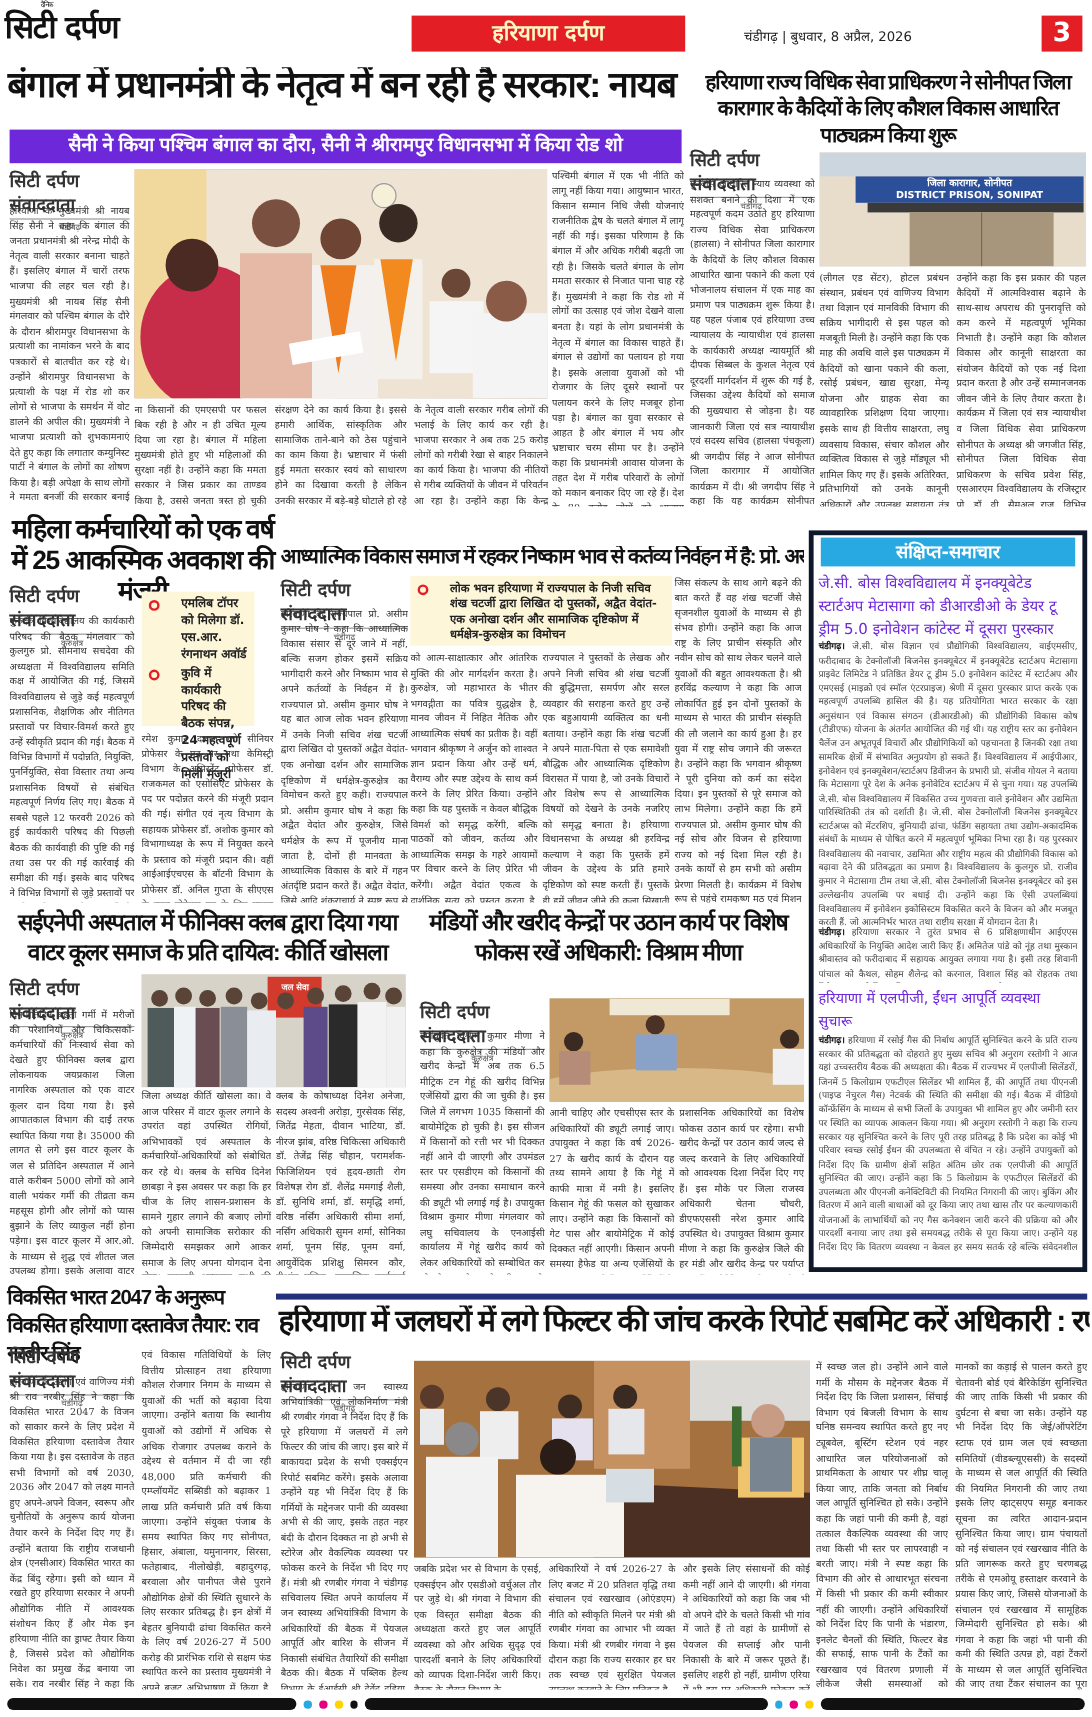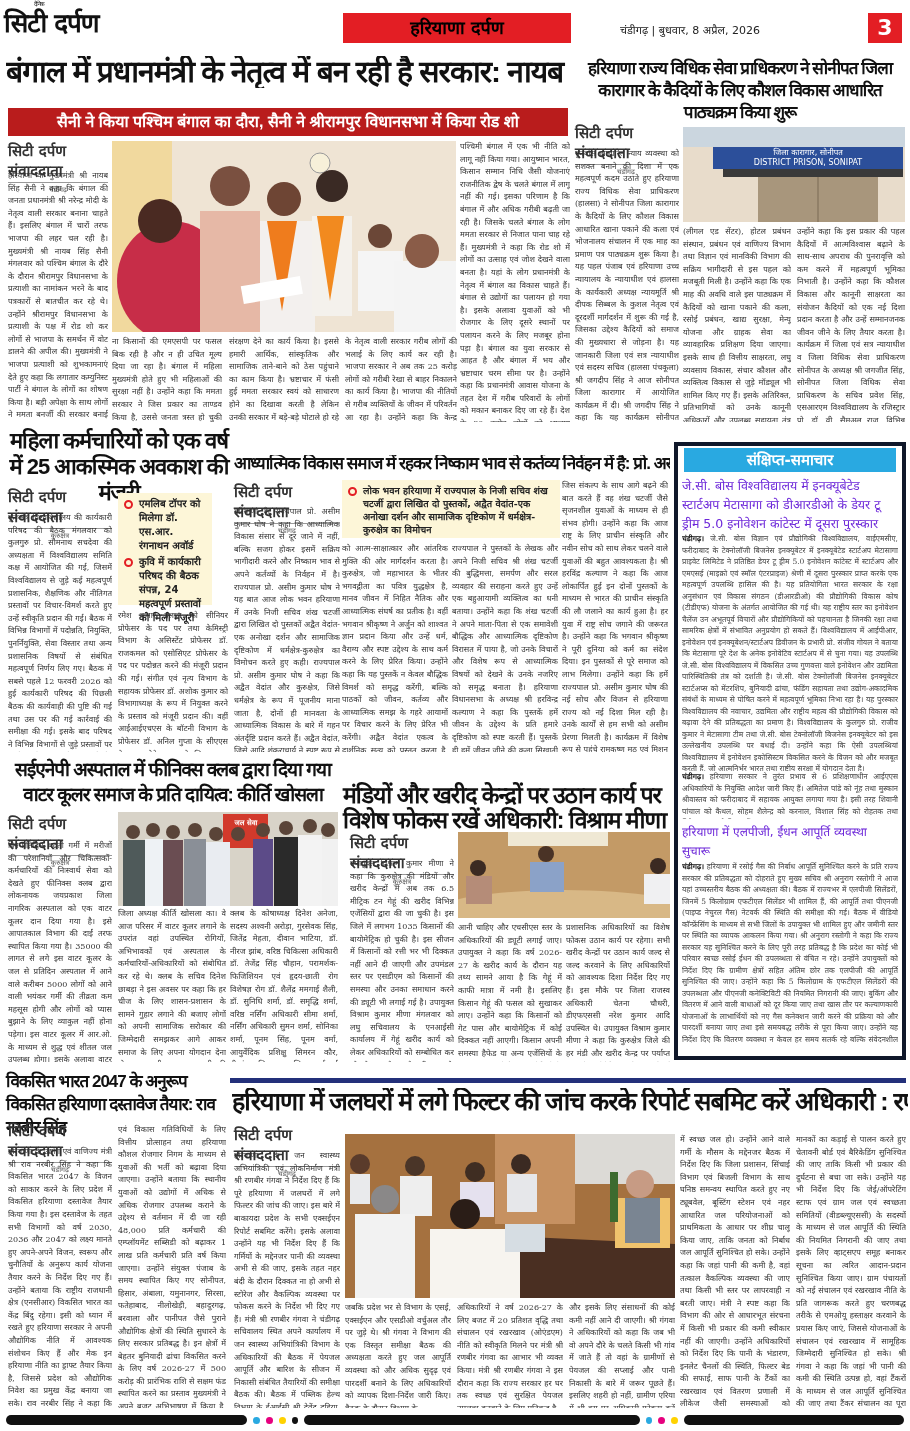--- a/index.html
+++ b/index.html
@@ -1,30 +1,30 @@
 <!DOCTYPE html>
 <html><head>
 <meta charset="utf-8">
 <style>
 *{box-sizing:border-box;margin:0;padding:0}
 body{width:910px;height:1431px;background:#fff;font-family:"DejaVu Serif",serif;color:#222;overflow:hidden;position:relative}
 .abs{position:absolute}
 .masthead-logo{left:4px;top:4px;font-family:"DejaVu Sans",sans-serif;font-weight:bold;font-size:26px;color:#111;letter-spacing:-1px}
 .masthead-logo small{position:absolute;left:30px;top:-4px;font-size:6px;font-weight:normal}
-.section-tag{left:343px;top:13px;width:228px;height:30px;background:#e31e24;color:#000000;font-family:"DejaVu Sans",sans-serif;font-weight:bold;font-size:18px;text-align:center;line-height:30px}
+.section-tag{left:343px;top:13px;width:228px;height:30px;background:#e31e24;color:#fef9c3;font-family:"DejaVu Sans",sans-serif;font-weight:bold;font-size:18px;text-align:center;line-height:30px}
 .dateline{left:620px;top:22px;font-family:"DejaVu Sans",sans-serif;font-size:11px;color:#222}
 .pagenum{left:868px;top:13px;width:34px;height:30px;background:#e31e24;color:#fff;font-family:"DejaVu Sans",sans-serif;font-weight:bold;font-size:22px;text-align:center;line-height:30px}
 .hl{font-family:"Liberation Sans",sans-serif;font-weight:bold;color:#111;line-height:1.05;letter-spacing:-1px}
-.sub-banner{background:#b91c1c;color:#fff;font-family:"Liberation Sans",sans-serif;font-weight:bold;text-align:center}
+.sub-banner{background:#6d28d9;color:#fff;font-family:"Liberation Sans",sans-serif;font-weight:bold;text-align:center}
 .byline{font-family:"DejaVu Sans",sans-serif;font-size:15px;font-weight:bold;color:#333;text-align:left;border-bottom:1px solid #999;padding-bottom:2px}
 .place{font-size:7px;color:#555;text-align:center;margin-top:2px}
 .body{font-size:8px;line-height:12.6px;color:#333;text-align:justify;overflow:hidden}
 .photo{overflow:hidden}
 .hlbox{background:#fdf6d8;font-family:"DejaVu Sans",sans-serif;font-weight:bold;color:#222;font-size:10px;line-height:14px;padding:4px 6px}
-.hlbox .item{display:flex;gap:6px;margin-bottom:2px}
+.hlbox .item{display:flex;gap:18px;margin-bottom:2px}
 .bullet{flex:none;width:9px;height:9px;border:2px solid #e31e24;border-radius:50%;margin-top:3px}
 .sidebox{border:4px solid #0f172a}
 .side-title{background:#29a9e1;color:#fff;font-family:"DejaVu Sans",sans-serif;font-weight:bold;font-size:15px;text-align:center;height:24px;line-height:24px;margin:2px}
 .side-hl{font-family:"DejaVu Sans",sans-serif;font-weight:normal;font-size:12.5px;line-height:19px;color:#6d28d9}
 .side-body{font-size:7.5px;line-height:11.5px;color:#444;text-align:justify}
 .side-body b{color:#111}
 .divider-navy{background:#23307a}
 .footer-bar{height:10px;background:#111;border-radius:5px}
 .regdot{width:7px;height:7px;border-radius:50%;display:inline-block}
 </style>
@@ -81,21 +81,21 @@
 <div class="abs body" style="left:575px;top:148px;width:104px;height:274px">पुनर्वास आधारित न्याय व्यवस्था को सशक्त बनाने की दिशा में एक महत्वपूर्ण कदम उठाते हुए हरियाणा राज्य विधिक सेवा प्राधिकरण (हालसा) ने सोनीपत जिला कारागार के कैदियों के लिए कौशल विकास आधारित खाना पकाने की कला एवं भोजनालय संचालन में एक माह का प्रमाण पत्र पाठ्यक्रम शुरू किया है। यह पहल पंजाब एवं हरियाणा उच्च न्यायालय के न्यायाधीश एवं हालसा के कार्यकारी अध्यक्ष न्यायमूर्ति श्री दीपक सिब्बल के कुशल नेतृत्व एवं दूरदर्शी मार्गदर्शन में शुरू की गई है, जिसका उद्देश्य कैदियों को समाज की मुख्यधारा से जोड़ना है। यह जानकारी जिला एवं सत्र न्यायाधीश एवं सदस्य सचिव (हालसा पंचकूला) श्री जगदीप सिंह ने आज सोनीपत जिला कारागार में आयोजित कार्यक्रम में दी। श्री जगदीप सिंह ने कहा कि यह कार्यक्रम सोनीपत जिला विधिक सेवा प्राधिकरण के समन्वय और एसआरएम विश्वविद्यालय, दिल्ली-एनसीआर, सोनीपत के सहयोग से संचालित किया गया है। विश्वविद्यालय के विधि संकाय</div>
 <div class="abs photo" style="left:683px;top:127px;width:222px;height:95px;background:#d9d2c6">
   <svg width="222" height="95" viewBox="0 0 222 95">
     <rect width="222" height="95" fill="#cbd6df"></rect>
     <rect x="0" y="20" width="222" height="75" fill="#e8dccb"></rect>
     <rect x="30" y="20" width="190" height="22" fill="#2c4f9a"></rect>
     <rect x="40" y="42" width="180" height="8" fill="#3a3a3a"></rect>
     <rect x="75" y="50" width="120" height="45" fill="#a8967c"></rect>
     <line x1="135" y1="50" x2="135" y2="95" stroke="#7a6a55"></line>
   </svg>
-  <div class="abs" style="left:40px;top:21px;width:170px;color:#fff;font-family:'DejaVu Sans',sans-serif;font-size:8px;font-weight:normal;text-align:center;line-height:10px">
+  <div class="abs" style="left:40px;top:21px;width:170px;color:#fff;font-family:'DejaVu Sans',sans-serif;font-size:8px;font-weight:bold;text-align:center;line-height:10px">
     <div>जिला कारागार, सोनीपत</div>
     <div>DISTRICT PRISON, SONIPAT</div>
   </div>
 </div>
 <div class="abs body" style="left:683px;top:226px;width:108px;height:196px">(लीगल एड सेंटर), होटल प्रबंधन संस्थान, प्रबंधन एवं वाणिज्य विभाग तथा विज्ञान एवं मानविकी विभाग की सक्रिय भागीदारी से इस पहल को मजबूती मिली है। उन्होंने कहा कि एक माह की अवधि वाले इस पाठ्यक्रम में कैदियों को खाना पकाने की कला, रसोई प्रबंधन, खाद्य सुरक्षा, मेन्यू योजना और ग्राहक सेवा का व्यावहारिक प्रशिक्षण दिया जाएगा। इसके साथ ही वित्तीय साक्षरता, लघु व्यवसाय विकास, संचार कौशल और व्यक्तित्व विकास से जुड़े मॉड्यूल भी शामिल किए गए हैं। इसके अतिरिक्त, प्रतिभागियों को उनके कानूनी अधिकारों और उपलब्ध सहायता तंत्र के बारे में जागरूक करने के लिए विशेष सत्र आयोजित किए जाएंगे।</div>
 <div class="abs body" style="left:797px;top:226px;width:108px;height:196px">उन्होंने कहा कि इस प्रकार की पहल कैदियों में आत्मविश्वास बढ़ाने के साथ-साथ अपराध की पुनरावृत्ति को कम करने में महत्वपूर्ण भूमिका निभाती है। उन्होंने कहा कि कौशल विकास और कानूनी साक्षरता का संयोजन कैदियों को एक नई दिशा प्रदान करता है और उन्हें सम्मानजनक जीवन जीने के लिए तैयार करता है। कार्यक्रम में जिला एवं सत्र न्यायाधीश व जिला विधिक सेवा प्राधिकरण सोनीपत के अध्यक्ष श्री जगजीत सिंह, सोनीपत जिला विधिक सेवा प्राधिकरण के सचिव प्रवेश सिंह, एसआरएम विश्वविद्यालय के रजिस्ट्रार प्रो. डॉ. वी. सैमुअल राज, विभिन्न संकायों के वरिष्ठ अधिकारी एवं जेल प्रशासन के अधिकारी उपस्थित रहे।</div>
 
 <div class="abs hl" style="left:8px;top:428px;width:222px;font-size:22px;text-align:center;line-height:26px">महिला कर्मचारियों को एक वर्ष में 25 आकस्मिक अवकाश की मंजूरी</div>
 <div class="abs" style="left:8px;top:486px;width:104px">
   <div class="byline">सिटी दर्पण संवाददाता</div>
@@ -169,21 +169,21 @@
     <rect x="135" y="27" width="20" height="67" fill="#5c4b88"></rect>
     <rect x="156" y="25" width="24" height="69" fill="#2a2a2a"></rect>
     <rect x="180" y="23" width="24" height="71" fill="#f3f3f3"></rect>
     <rect x="204" y="27" width="16" height="67" fill="#f1f1f1"></rect>
   </svg>
   <div class="abs" style="left:108px;top:6px;width:40px;color:#fff;font-family:'DejaVu Sans',sans-serif;font-size:7px;font-weight:bold;text-align:center">जल सेवा</div>
 </div>
 <div class="abs body" style="left:118px;top:908px;width:108px;height:154px">जिला अध्यक्ष कीर्ति खोसला का। वे आज परिसर में वाटर कूलर लगाने के उपरांत वहां उपस्थित रोगियों, अभिभावकों एवं अस्पताल के कर्मचारियों-अधिकारियों को संबोधित कर रहे थे। क्लब के सचिव दिनेश छाबड़ा ने इस अवसर पर कहा कि हर चीज के लिए शासन-प्रशासन के सामने गुहार लगाने की बजाए लोगों को अपनी सामाजिक सरोकार की जिम्मेदारी समझकर आगे आकर समाज के लिए अपना योगदान देना होगा। सरकारी अस्पताल सभी की संपत्ति है और इसकी सुविधाओं को बेहतर बनाना हम सभी का कर्तव्य है। इस अवसर पर फीनिक्स</div>
 <div class="abs body" style="left:230px;top:908px;width:108px;height:154px">क्लब के कोषाध्यक्ष दिनेश अनेजा, सदस्य अश्वनी अरोड़ा, गुरसेवक सिंह, जितेंद्र मेहता, दीवान भाटिया, डॉ. नीरज झांब, वरिष्ठ चिकित्सा अधिकारी डॉ. तेजेंद्र सिंह चौहान, परामर्शक-फिजिशियन एवं हृदय-छाती रोग विशेषज्ञ रोग डॉ. शैलेंद्र ममगाई शैली, डॉ. सुनिधि शर्मा, डॉ. समृद्धि शर्मा, वरिष्ठ नर्सिंग अधिकारी सीमा शर्मा, नर्सिंग अधिकारी सुमन शर्मा, सोनिका शर्मा, पूनम सिंह, पूनम वर्मा, आयुर्वेदिक प्रशिक्षु सिमरन कौर, दीक्षांत मलिक, सामाजिक कार्यकर्ता ओनिश यथार्थ, ध्रुव शर्मा गायत्री ध्यानी, शिवा शर्मा और हेल्थ मैप संस्था के मैनेजर विकास शर्मा मौजूद थे।</div>
 
-<div class="abs hl" style="left:343px;top:783px;width:328px;font-size:23px;line-height:25px">मंडियों और खरीद केन्द्रों पर उठान कार्य पर विशेष फोकस रखें अधिकारी: विश्राम मीणा</div>
+<div class="abs hl" style="left:343px;top:757px;width:328px;font-size:19px;text-align:center;line-height:25px">मंडियों और खरीद केन्द्रों पर उठान कार्य पर विशेष फोकस रखें अधिकारी: विश्राम मीणा</div>
 <div class="abs" style="left:350px;top:832px;width:104px">
   <div class="byline">सिटी दर्पण संवाददाता</div>
   <div class="place">कुरुक्षेत्र</div>
 </div>
 <div class="abs body" style="left:350px;top:858px;width:104px;height:204px">उपायुक्त विश्राम कुमार मीणा ने कहा कि कुरुक्षेत्र की मंडियों और खरीद केन्द्रों में अब तक 6.5 मीट्रिक टन गेहूं की खरीद विभिन्न एजेंसियों द्वारा की जा चुकी है। इस जिले में लगभग 1035 किसानों की बायोमेट्रिक हो चुकी है। इस सीजन में किसानों को रत्ती भर भी दिक्कत नहीं आने दी जाएगी और उपमंडल स्तर पर एसडीएम को किसानों की समस्या और उनका समाधान करने की ड्यूटी भी लगाई गई है। उपायुक्त विश्राम कुमार मीणा मंगलवार को लघु सचिवालय के एनआईसी कार्यालय में गेहूं खरीद कार्य को लेकर अधिकारियों को सम्बोधित कर रहे थे। इससे पहले हरियाणा के मुख्य सचिव अनुराग रस्तोगी ने सभी उपायुक्तों को निर्देश दिए कि गेहूं खरीद कार्य के दौरान किसानों और व्यापारियों को कोई दिक्कत नहीं</div>
 <div class="abs photo" style="left:458px;top:832px;width:212px;height:86px;background:#b89466">
   <svg width="212" height="86" viewBox="0 0 212 86">
     <rect width="212" height="86" fill="#c39a66"></rect>
     <rect x="50" y="0" width="100" height="14" fill="#efe8d4"></rect>
     <ellipse cx="106" cy="80" rx="130" ry="22" fill="#d8b886"></ellipse>

